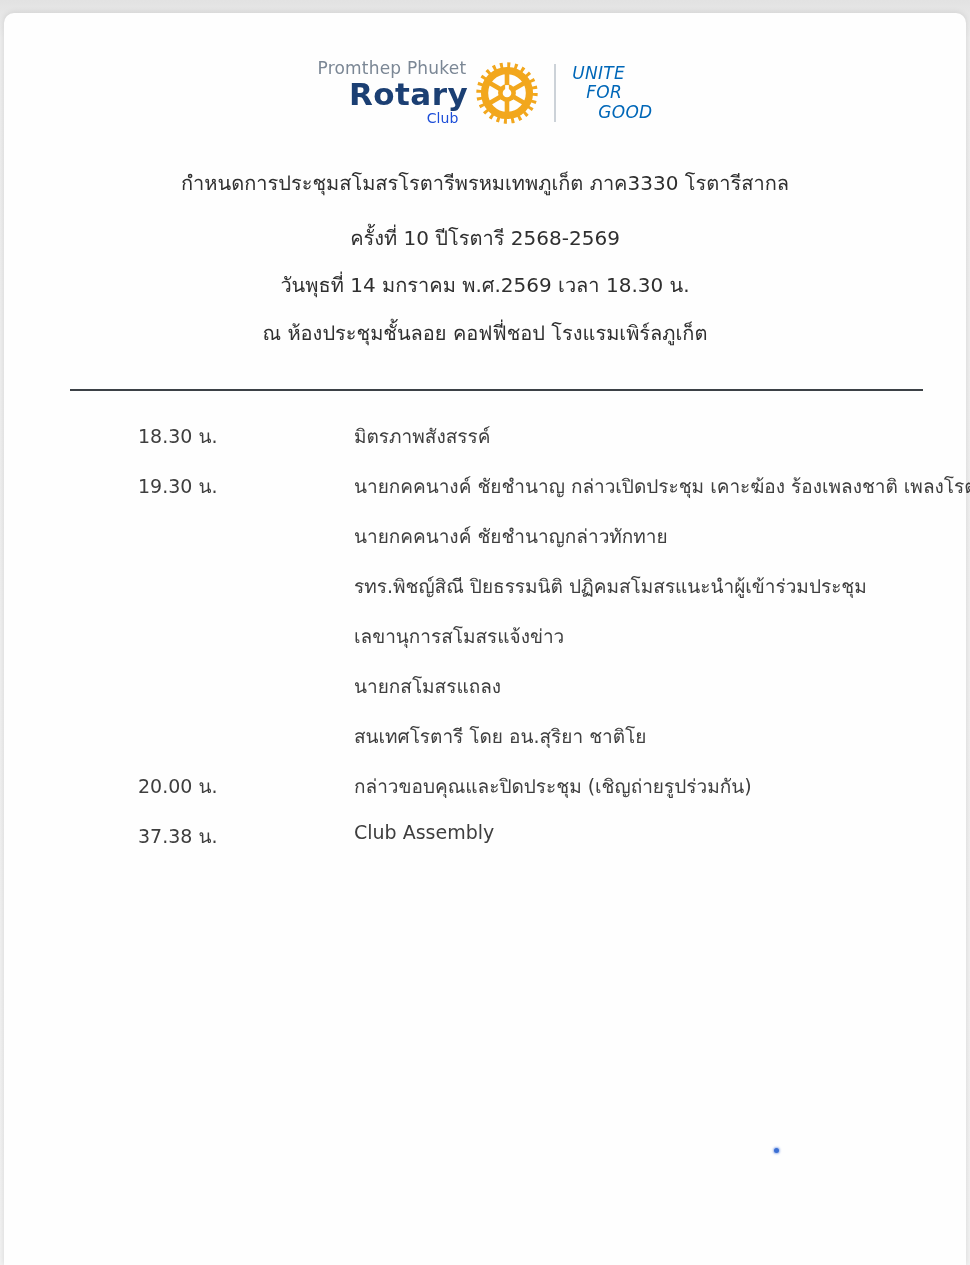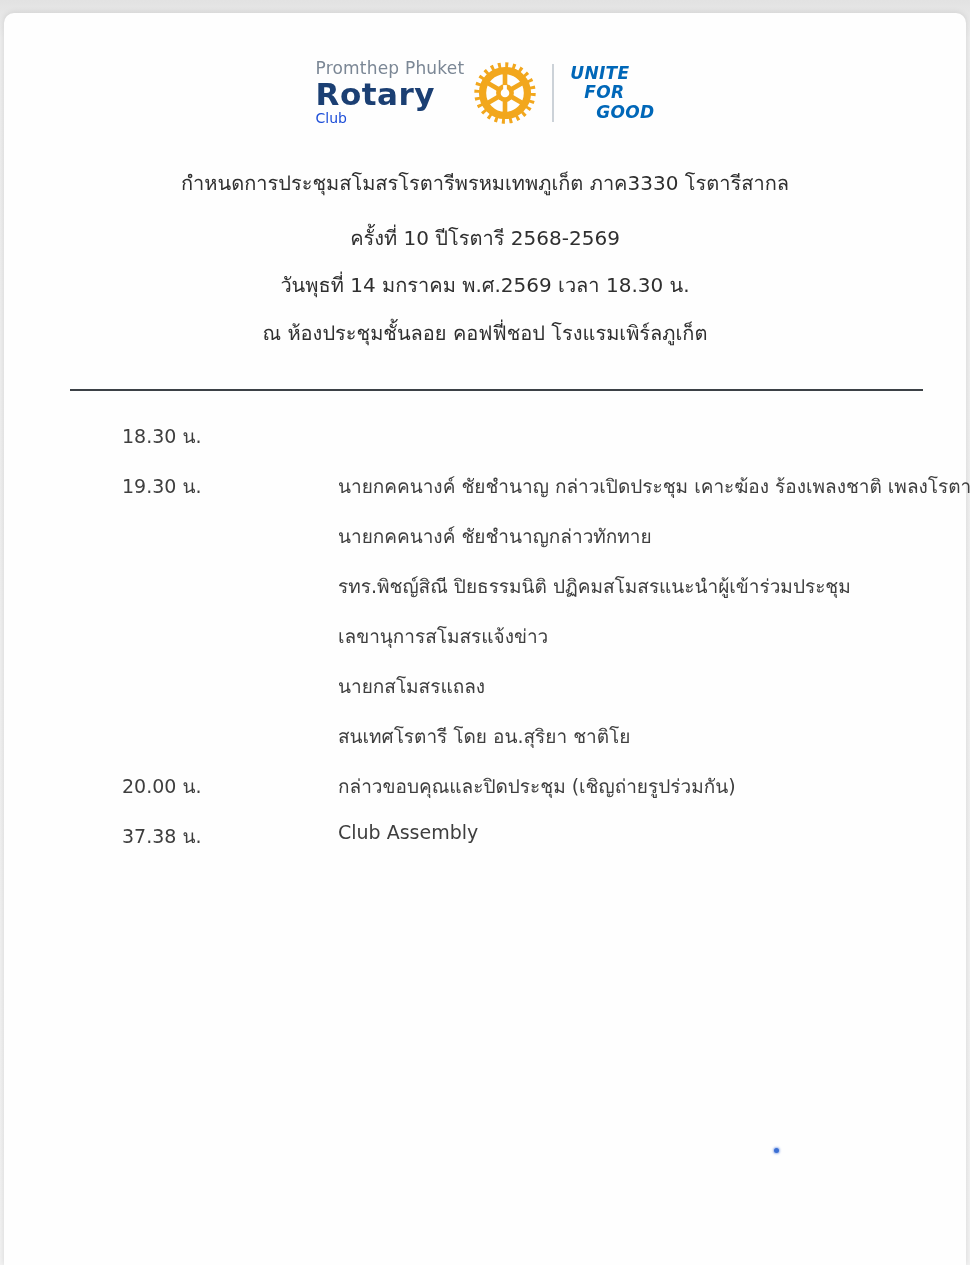--- a/index.html
+++ b/index.html
@@ -11,44 +11,44 @@
   .page{
     position:absolute;left:4px;top:13px;width:962px;height:1252px;
     background:#fefefe;border-radius:10px 10px 0 0;
     box-shadow:0 0 6px rgba(0,0,0,0.12);
   }
   
   .logo-row{
     display:flex;justify-content:center;align-items:center;
     padding-top:42px;height:76px;
   }
-  .logo-wordmark{line-height:1.05;}
+  .logo-wordmark{text-align:right;line-height:1.05;}
   .logo-org{font-size:17px;color:#7b8795;letter-spacing:.2px;padding-right:2px;}
   .logo-rotary{font-size:31px;font-weight:bold;color:#1b3f73;letter-spacing:.5px;}
   .logo-club{font-size:14px;color:#1d4ed8;padding-right:10px;}
   .wheel{width:66px;height:66px;margin-left:6px;margin-right:14px;}
   .logo-divider{width:2px;height:58px;background:#ccd2d8;margin-right:16px;}
-  .tagline{font-style:italic;font-weight:bold;color:#0067b8;font-size:17px;line-height:1.12;letter-spacing:.3px;}
+  .tagline{font-style:italic;font-weight:normal;color:#0067b8;font-size:17px;line-height:1.12;letter-spacing:.3px;}
   .tagline .t1{padding-left:0;}
   .tagline .t2{padding-left:14px;}
   .tagline .t3{padding-left:26px;}
   
   .title-block{margin-top:40px;text-align:center;color:#2f2f2f;}
   .title-line{font-size:20px;margin:0 0 28px 0;line-height:24px;}
   .title-line.l1{margin-bottom:31px;margin-top:6px;}
   .title-line.l2{margin-bottom:23px;}
   .title-line.l3{margin-bottom:24px;}
   
   .rule{
     position:absolute;left:66px;right:43px;top:376px;height:2px;
     background:#3c4146;border:none;margin:0;
   }
   
   .schedule{position:absolute;left:0;top:408px;width:100%;}
-  .sched-row{display:flex;align-items:flex-start;height:50px;font-size:19px;color:#3e3e3e;}
+  .sched-row{display:flex;align-items:flex-start;height:50px;font-size:19px;color:#3e3e3e;padding-left:16px;}
   .sched-time{width:216px;padding-left:118px;box-sizing:content-box;flex:0 0 auto;white-space:nowrap;}
   .sched-activity{flex:1;padding-right:40px;white-space:nowrap;}
   
   .blue-dot{position:absolute;left:770px;top:1135px;width:5px;height:5px;border-radius:50%;
     background:#3b6fd4;box-shadow:0 0 2px 1px rgba(90,130,220,.55);}
 </style>
 </head>
 <body>
 
 <div class="page">
@@ -87,20 +87,21 @@
     <p class="title-line l2">ครั้งที่ 10  ปีโรตารี 2568-2569</p>
     <p class="title-line l3">วันพุธที่ 14 มกราคม พ.ศ.2569  เวลา 18.30 น.</p>
     <p class="title-line l4">ณ ห้องประชุมชั้นลอย คอฟฟี่ชอป โรงแรมเพิร์ลภูเก็ต</p>
   </div>
 
   <div class="rule"></div>
 
   <div class="schedule">
     <div class="sched-row">
       <span class="sched-time">18.30 น.</span>
+      <span class="sched-activity">มิตรภาพสังสรรค์</span>
     </div>
     <div class="sched-row">
       <span class="sched-time">19.30 น.</span>
       <span class="sched-activity">นายกคคนางค์ ชัยชำนาญ กล่าวเปิดประชุม เคาะฆ้อง ร้องเพลงชาติ  เพลงโรตารี</span>
     </div>
     <div class="sched-row">
       <span class="sched-time"></span>
       <span class="sched-activity">นายกคคนางค์ ชัยชำนาญกล่าวทักทาย</span>
     </div>
     <div class="sched-row">

